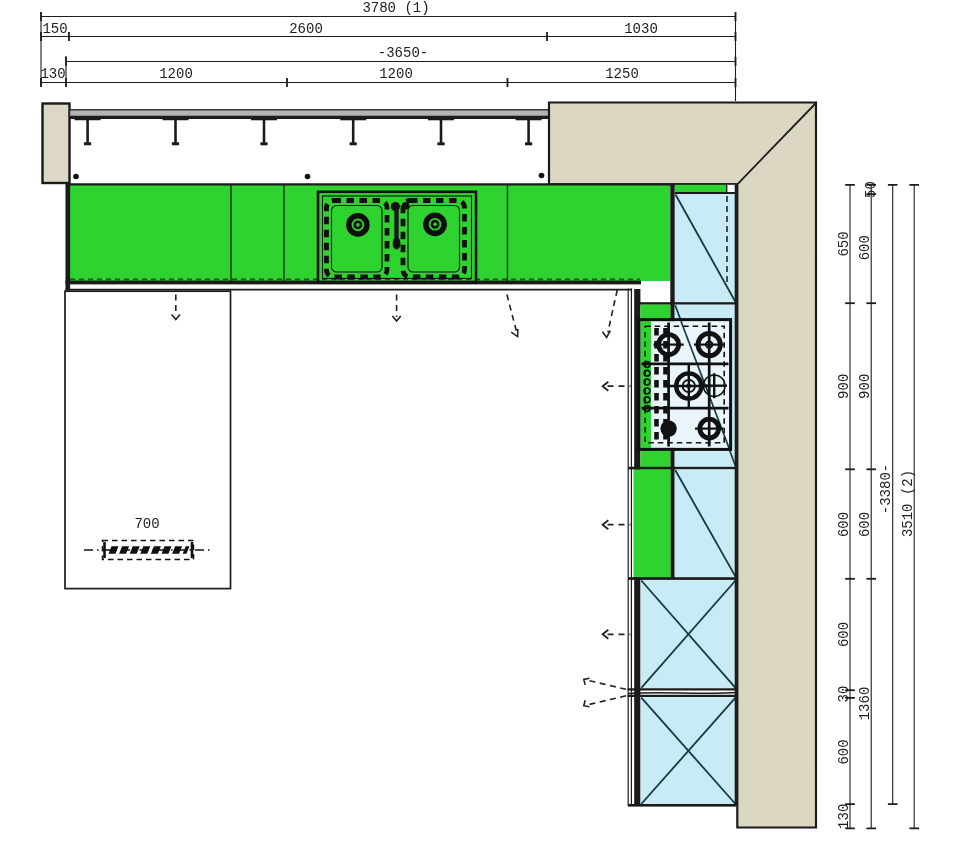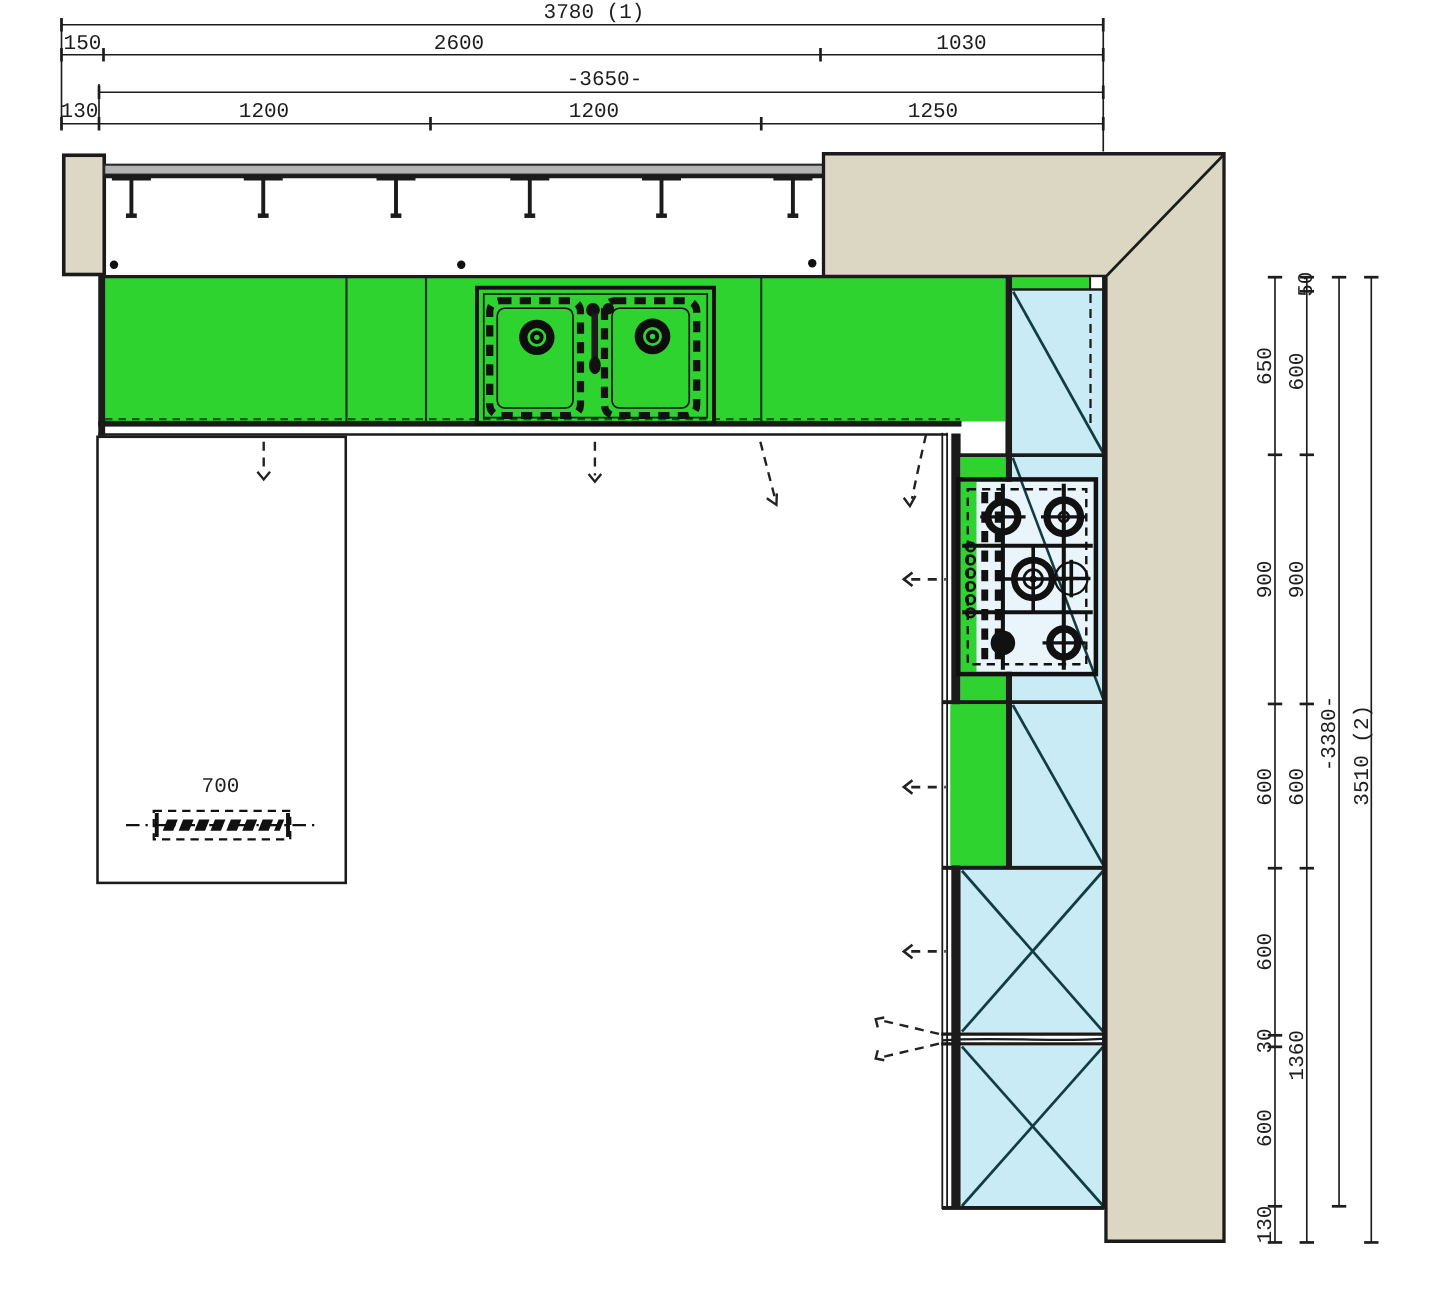--- a/index.html
+++ b/index.html
@@ -1,17 +1,17 @@
 <!DOCTYPE html>
 <html><head>
 <meta charset="utf-8">
 <style>
   html,body{margin:0;padding:0;background:#ffffff;}
   .plan{position:relative;width:970px;height:866px;background:#ffffff;overflow:hidden;
-        font-family:"Liberation Mono", monospace;}
+        font-family:"Liberation Mono", monospace;border-radius:25px;}
   svg{position:absolute;left:0;top:0;}
   text{font-family:"Liberation Mono", monospace;fill:#1d1d1d;}
 </style>
 </head>
 <body>
 <div class="plan">
 <svg width="970" height="866" viewBox="0 0 970 866">
 
 <g stroke="#1d1d1d" stroke-width="1.1">
   <line x1="41" y1="12" x2="41" y2="86"></line>

